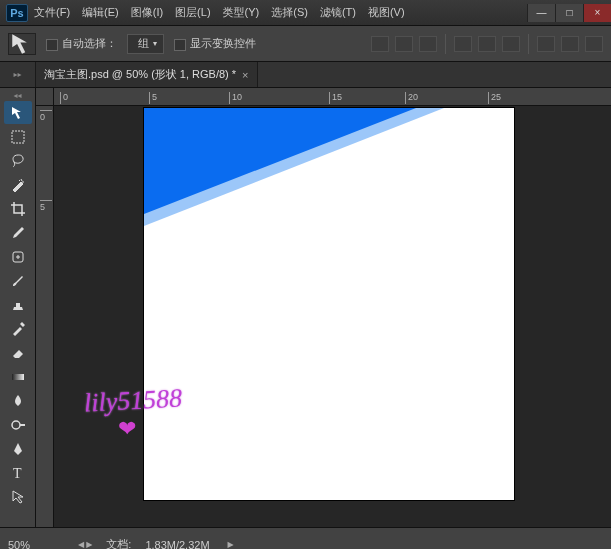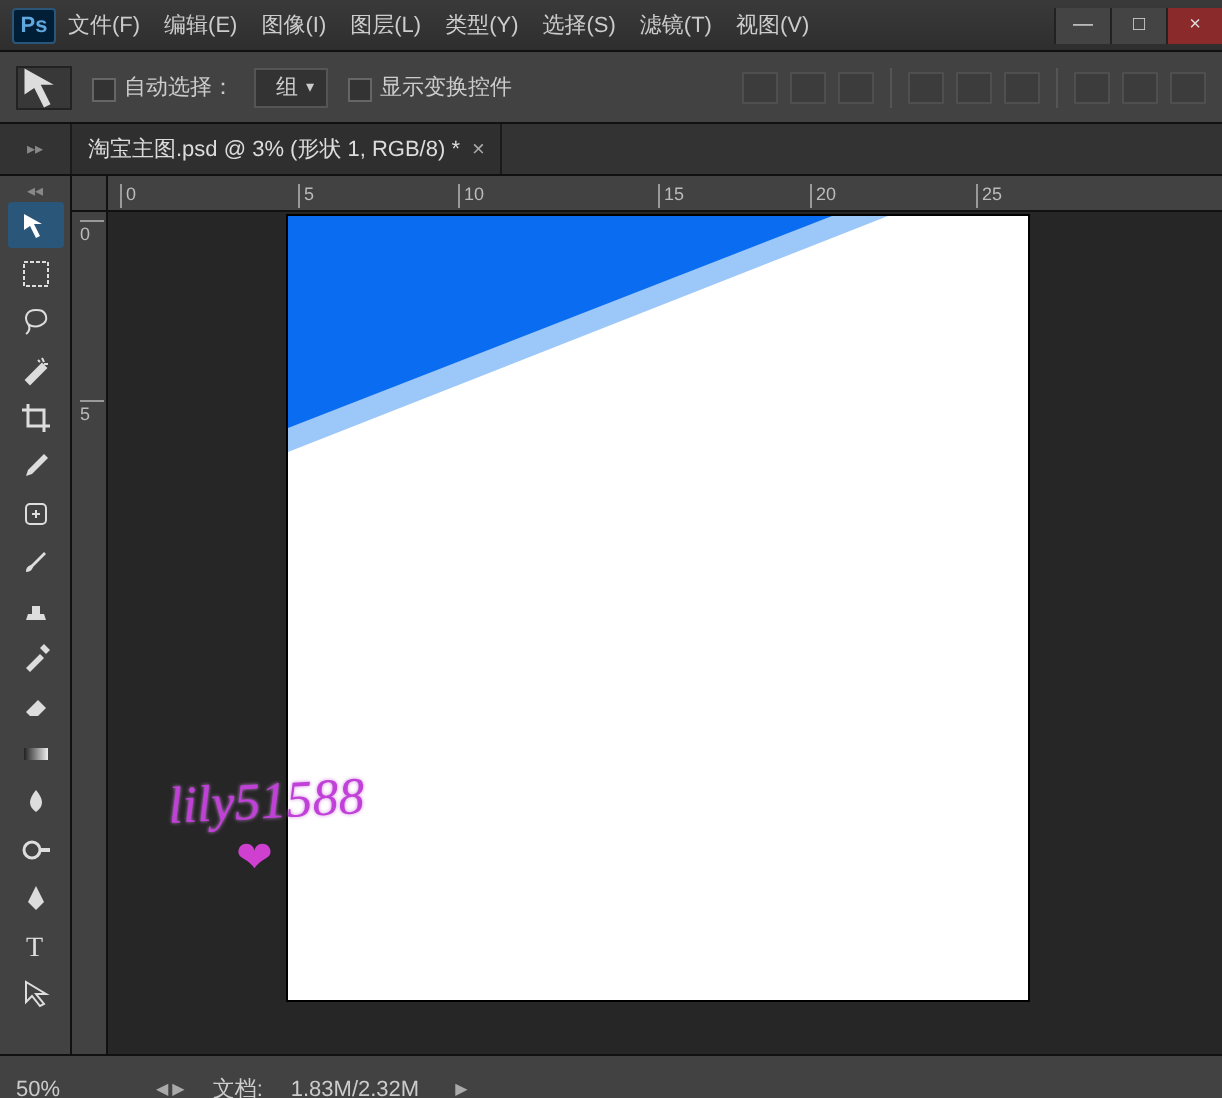--- a/index.html
+++ b/index.html
@@ -100,21 +100,21 @@
     <div class="opt-ico"></div>
     <div class="opt-ico"></div>
   </div>
 </div>
 
 <div class="tabbar">
   <div class="left-stub">
     <span style="font-size:8px;color:#888">▸▸</span>
   </div>
   <div class="tab">
-    <span>淘宝主图.psd @ 3% (形状 1, RGB/8) *</span>
+    <span>淘宝主图.psd @ 50% (形状 1, RGB/8) *</span>
     <span class="x">×</span>
   </div>
 </div>
 
 <div class="main">
   <div class="toolpanel">
     <div class="collapse-grip">◂◂</div>
     <div class="tool sel">
         <svg viewBox="0 0 16 16">
           <path d="M2 2 L2 10 L5 8 L8 14 L10 13 L7 7 L11 7 Z" fill="#fff"></path>

